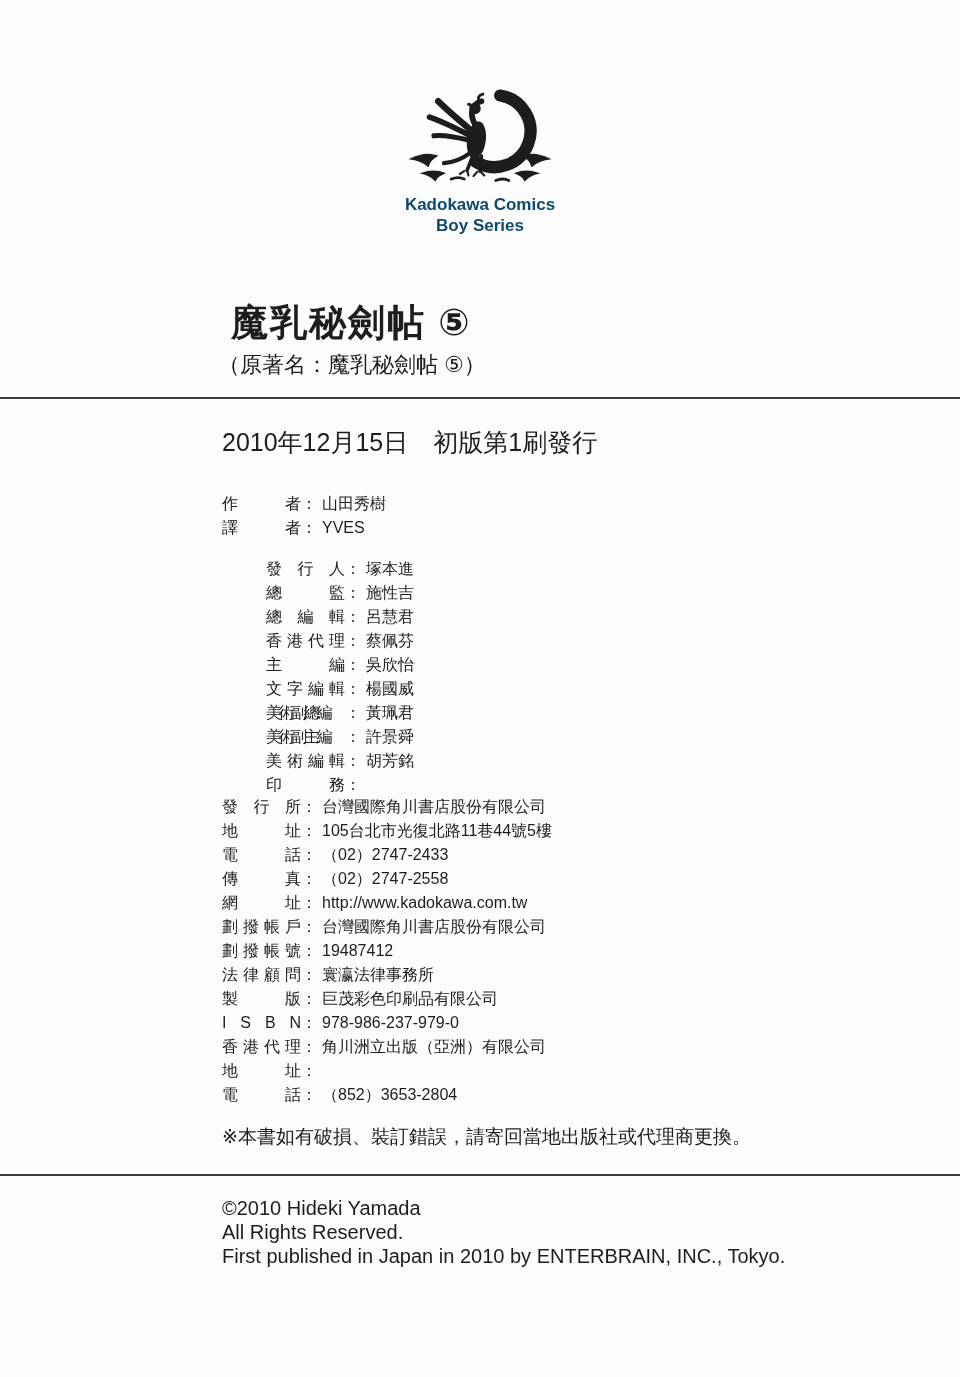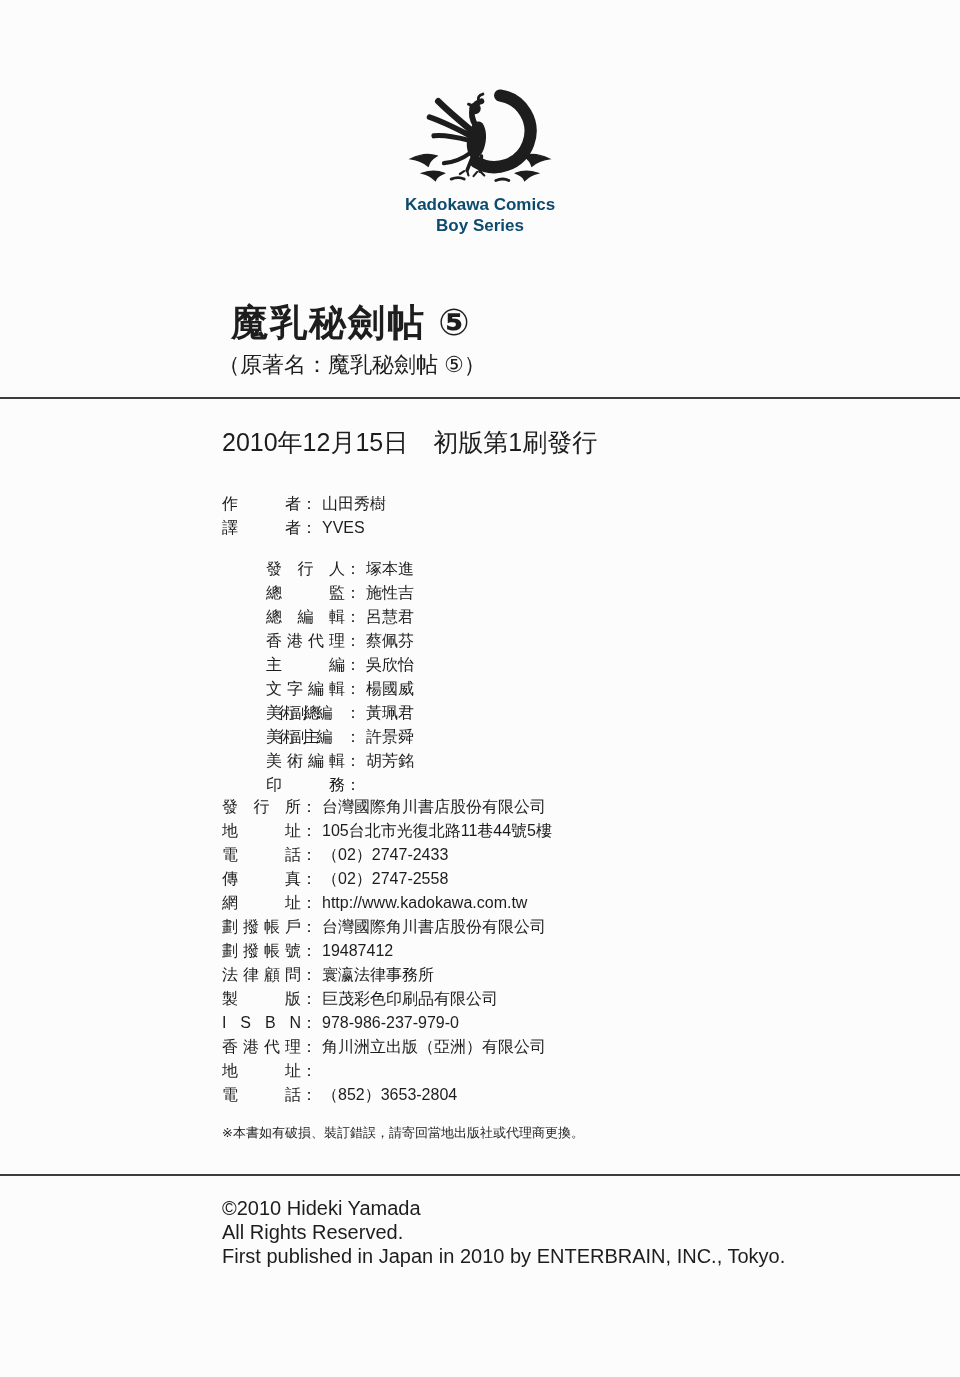--- a/index.html
+++ b/index.html
@@ -25,21 +25,21 @@
   .grp { position:absolute; left:222px; }
   .grp-author    { top:492px; }
   .grp-staff     { top:557px;margin-left:44px; }
   .grp-publisher { top:795px; }
   .grp-hk        { top:1035px; }
   .row { display:flex; font-size:16px; line-height:24px; white-space:nowrap; }
   .lbl { display:inline-block; width:79px; text-align:justify; text-align-last:justify; overflow:visible; }
   .lbl.tight { text-align-last:left; letter-spacing:-3.4px; }
   .sep { display:inline-block; width:21px; }
   .val { display:inline-block; }
-  .notice { position:absolute; left:222px; top:1124px; font-size:13px; }
+  .notice { position:absolute; left:222px; top:1124px; font-size:19px; }
   .copyright { position:absolute; left:222px; top:1196px; font-size:20px; line-height:24px; }
 </style>
 </head>
 <body>
 
 <div class="page">
 
   <header class="logo-block">
     <svg class="phoenix" viewBox="0 0 220 150" aria-hidden="true">
       <g fill="none" stroke="#1d1d1d" stroke-linecap="round">

